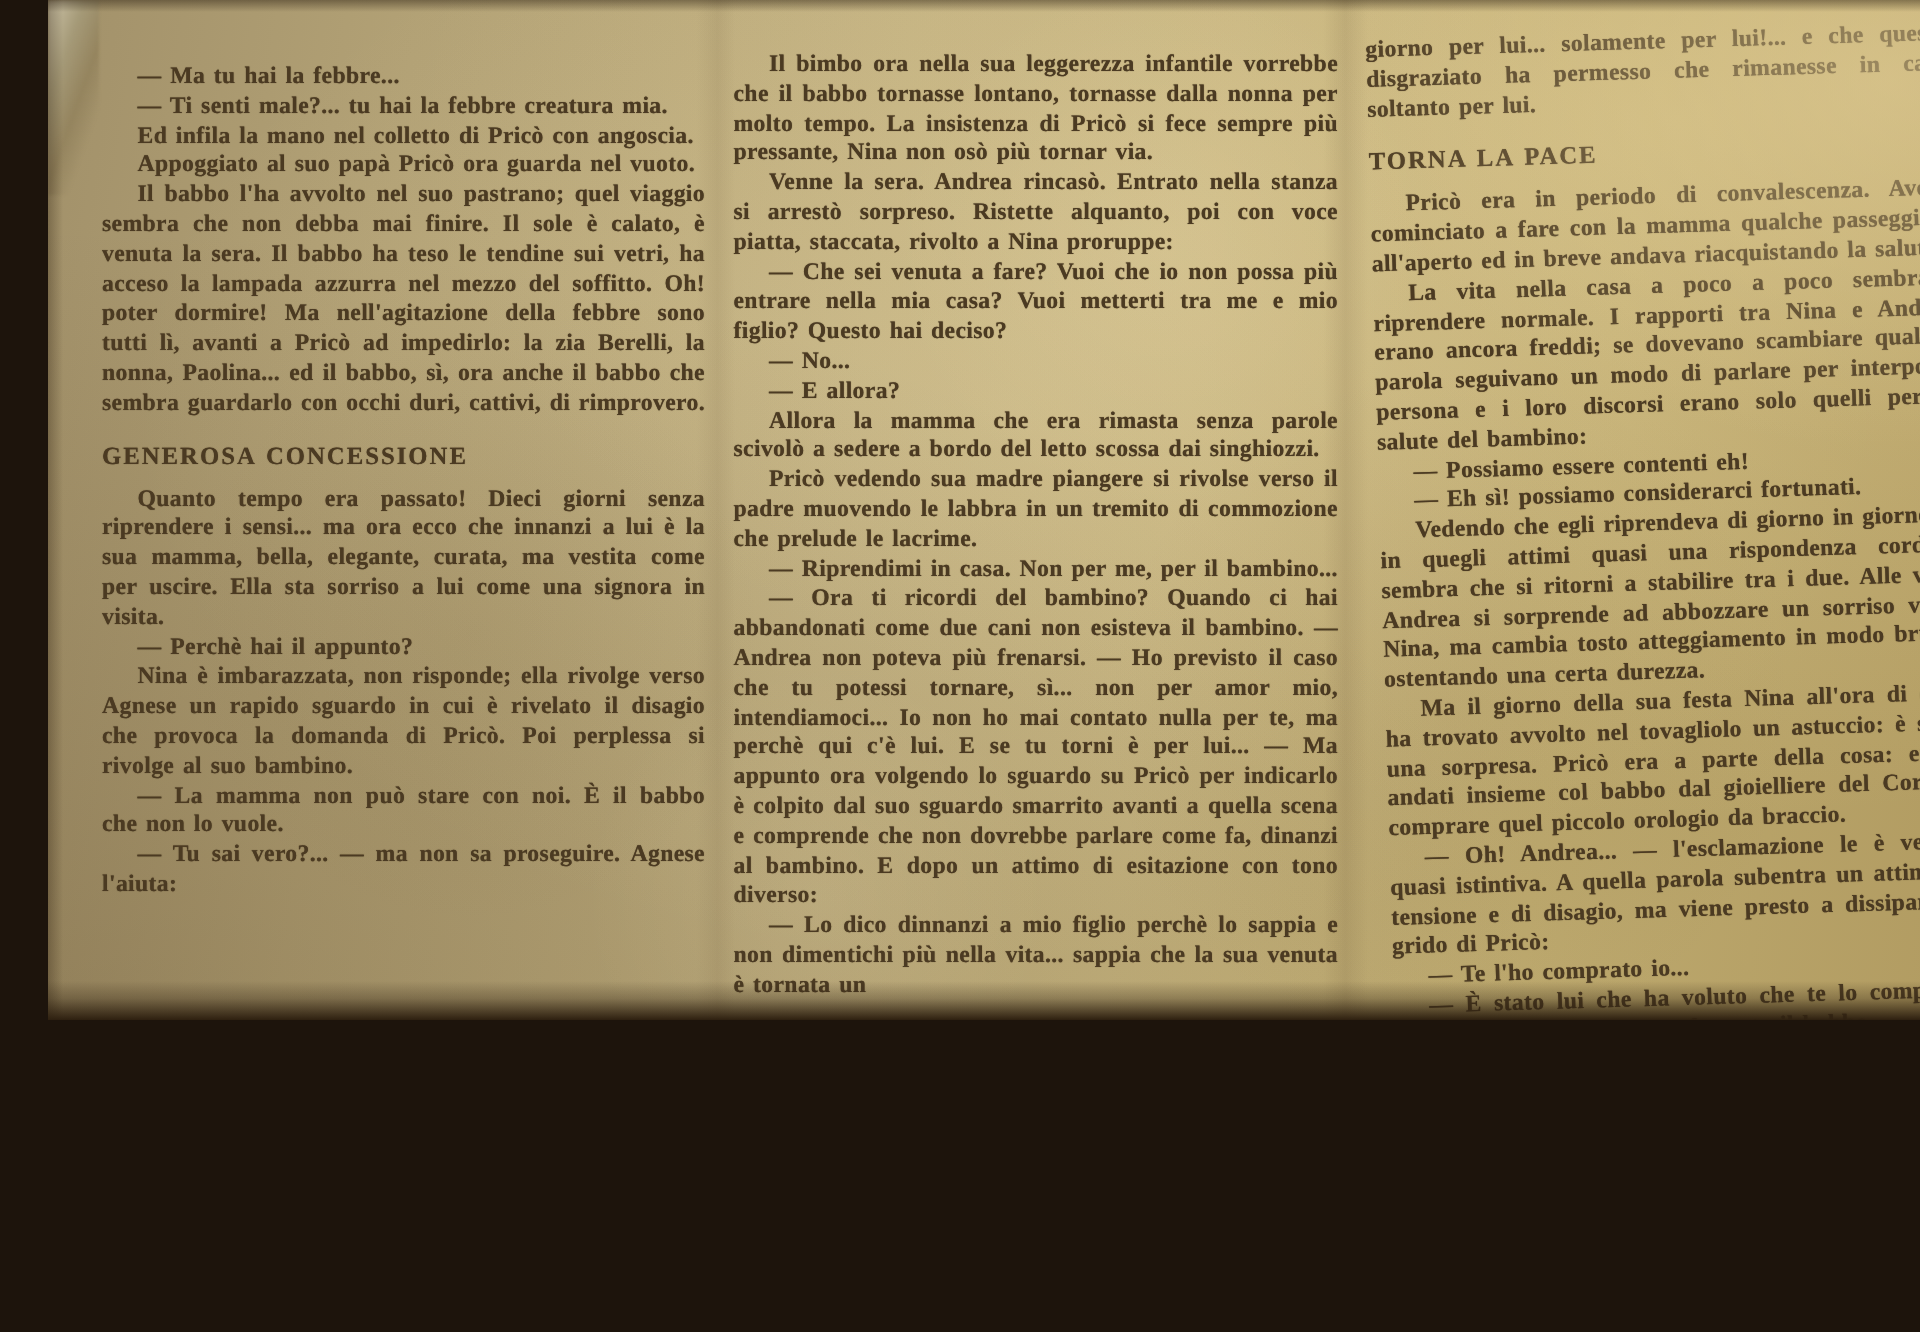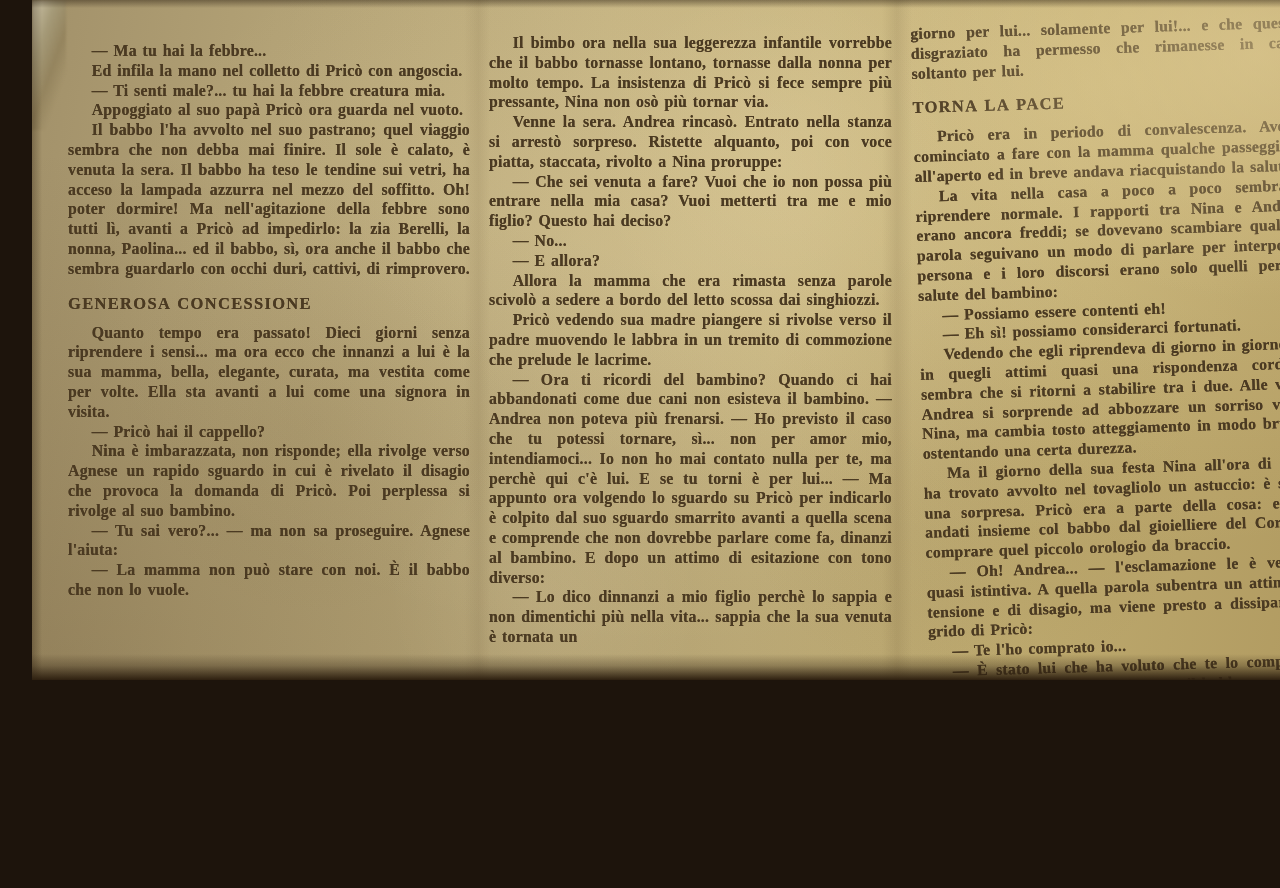--- a/index.html
+++ b/index.html
@@ -72,39 +72,40 @@
 
 <div class="photo">
   <div class="paper"></div>
 
   <div class="gutter-shadow-1"></div>
   <div class="gutter-shadow-2"></div>
   <div class="corner-tl"></div>
 
   <div id="col1" class="col">
       <p>— Ma tu hai la febbre...</p>
+      <p>— Ti senti male?... tu hai la febbre creatura mia.</p>
       <p>Ed infila la mano nel colletto di Pricò con angoscia.</p>
-      <p>— Ti senti male?... tu hai la febbre creatura mia.</p>
       <p>Appoggiato al suo papà Pricò ora guarda nel vuoto.</p>
       <p>Il babbo l'ha avvolto nel suo pastrano; quel viaggio sembra che non debba mai finire. Il sole è calato, è venuta la sera. Il babbo ha teso le tendine sui vetri, ha acceso la lampada azzurra nel mezzo del soffitto. Oh! poter dormire! Ma nell'agitazione della febbre sono tutti lì, avanti a Pricò ad impedirlo: la zia Berelli, la nonna, Paolina... ed il babbo, sì, ora anche il babbo che sembra guardarlo con occhi duri, cattivi, di rimprovero.</p>
       <h2>GENEROSA CONCESSIONE</h2>
-      <p>Quanto tempo era passato! Dieci giorni senza riprendere i sensi... ma ora ecco che innanzi a lui è la sua mamma, bella, elegante, curata, ma vestita come per volte. Ella sta avanti a lui come una signora in visita.</p>
-      <p>— Pricò hai il cappello?</p>
+      <p>Quanto tempo era passato! Dieci giorni senza riprendere i sensi... ma ora ecco che innanzi a lui è la sua mamma, bella, elegante, curata, ma vestita come per uscire. Ella sta sorriso a lui come una signora in visita.</p>
+      <p>— Perchè hai il appunto?</p>
       <p>Nina è imbarazzata, non risponde; ella rivolge verso Agnese un rapido sguardo in cui è rivelato il disagio che provoca la domanda di Pricò. Poi perplessa si rivolge al suo bambino.</p>
+      <p>— La mamma non può stare con noi. È il babbo che non lo vuole.</p>
       <p>— Tu sai vero?... — ma non sa proseguire. Agnese l'aiuta:</p>
-      <p>— La mamma non può stare con noi. È il babbo che non lo vuole.</p>
     </div>
   <div id="col2" class="col">
       <p>Il bimbo ora nella sua leggerezza infantile vorrebbe che il babbo tornasse lontano, tornasse dalla nonna per molto tempo. La insistenza di Pricò si fece sempre più pressante, Nina non osò più tornar via.</p>
       <p>Venne la sera. Andrea rincasò. Entrato nella stanza si arrestò sorpreso. Ristette alquanto, poi con voce piatta, staccata, rivolto a Nina proruppe:</p>
       <p>— Che sei venuta a fare? Vuoi che io non possa più entrare nella mia casa? Vuoi metterti tra me e mio figlio? Questo hai deciso?</p>
       <p>— No...</p>
       <p>— E allora?</p>
       <p>Allora la mamma che era rimasta senza parole scivolò a sedere a bordo del letto scossa dai singhiozzi.</p>
       <p>Pricò vedendo sua madre piangere si rivolse verso il padre muovendo le labbra in un tremito di commozione che prelude le lacrime.</p>
+      <p>— Riprendimi in casa. Non per me, per il bambino...</p>
       <p>— Ora ti ricordi del bambino? Quando ci hai abbandonati come due cani non esisteva il bambino. — Andrea non poteva più frenarsi. — Ho previsto il caso che tu potessi tornare, sì... non per amor mio, intendiamoci... Io non ho mai contato nulla per te, ma perchè qui c'è lui. E se tu torni è per lui... — Ma appunto ora volgendo lo sguardo su Pricò per indicarlo è colpito dal suo sguardo smarrito avanti a quella scena e comprende che non dovrebbe parlare come fa, dinanzi al bambino. E dopo un attimo di esitazione con tono diverso:</p>
       <p>— Lo dico dinnanzi a mio figlio perchè lo sappia e non dimentichi più nella vita... sappia che la sua venuta è tornata un</p>
     </div>
   <div id="col3" class="col">
       <p style="text-indent: 0px;">giorno per lui... solamente per lui!... e che questo disgraziato ha permesso che rimanesse in casa soltanto per lui.</p>
       <h2>TORNA LA PACE</h2>
       <p>Pricò era in periodo di convalescenza. Aveva cominciato a fare con la mamma qualche passeggiata all'aperto ed in breve andava riacquistando la salute.</p>
       <p>La vita nella casa a poco a poco sembrava riprendere normale. I rapporti tra Nina e Andrea erano ancora freddi; se dovevano scambiare qualche parola seguivano un modo di parlare per interposta persona e i loro discorsi erano solo quelli per la salute del bambino:</p>
       <p>— Possiamo essere contenti eh!</p>
       <p>— Eh sì! possiamo considerarci fortunati.</p>

